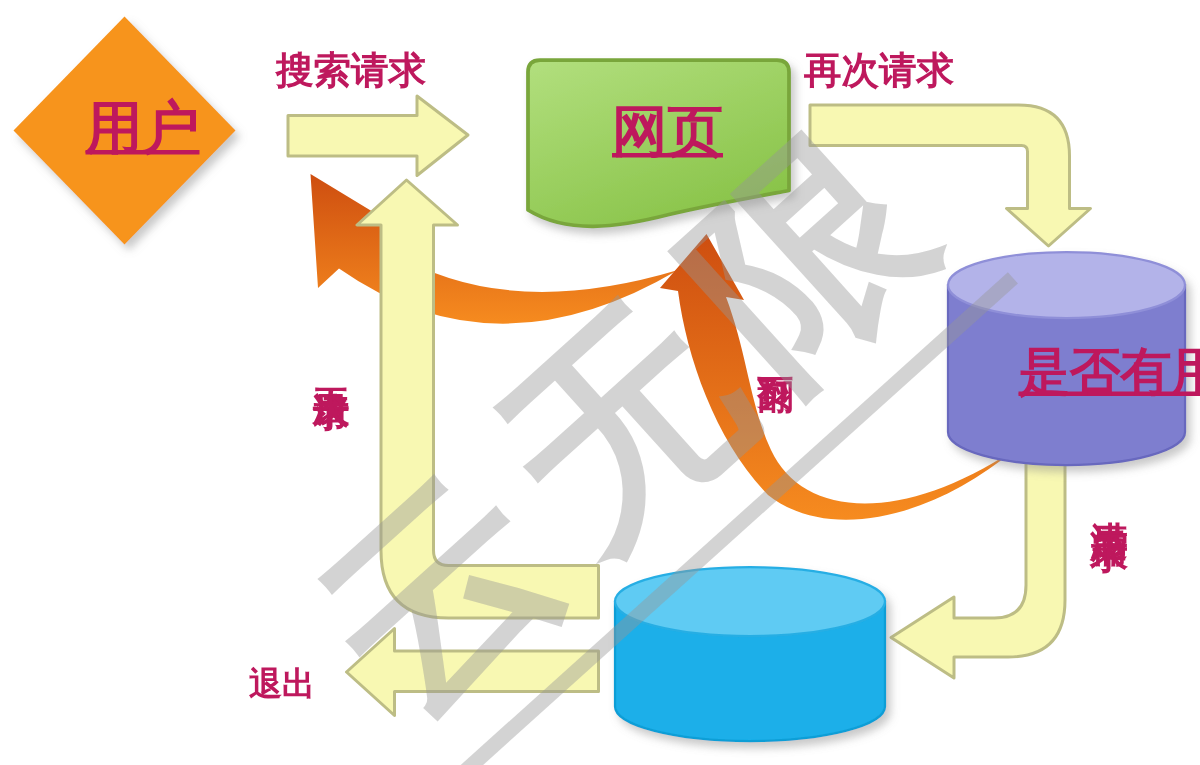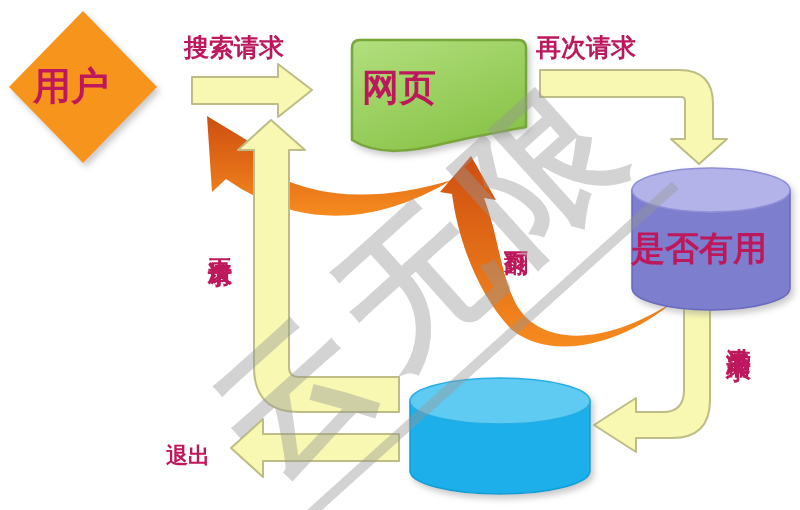--- a/index.html
+++ b/index.html
@@ -5,21 +5,21 @@
   html,body{margin:0;padding:0;background:#fff;}
   .stage{
     position:relative;width:800px;height:510px;background:#ffffff;overflow:hidden;
     font-family:"Liberation Sans","DejaVu Sans",sans-serif;
   }
   .stage svg{position:absolute;left:0;top:0;}
   .lbl{
     position:absolute;color:#be185d;font-weight:600;line-height:1.08;
     white-space:nowrap;
   }
-  .node-lbl{font-weight:700;text-align:left;}
+  .node-lbl{font-weight:700;text-align:right;text-decoration:underline;}
   .vtext{writing-mode:vertical-rl;text-orientation:upright;white-space:normal;}
   .watermark{
     position:absolute;left:120px;top:200px;width:620px;height:170px;
     text-align:center;transform:rotate(-42deg);
     font-size:148px;font-weight:700;letter-spacing:18px;
     color:rgba(150,150,150,0.42);pointer-events:none;z-index:30;line-height:1;
   }
   .watermark span{border-bottom:10px solid rgba(150,150,150,0.42);padding-bottom:14px;}
 </style>
 </head>

